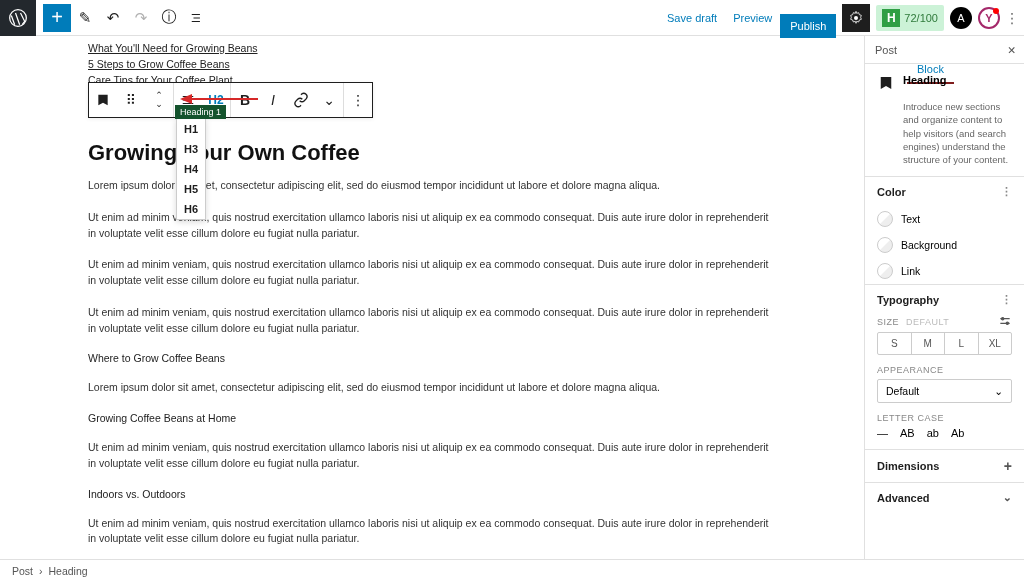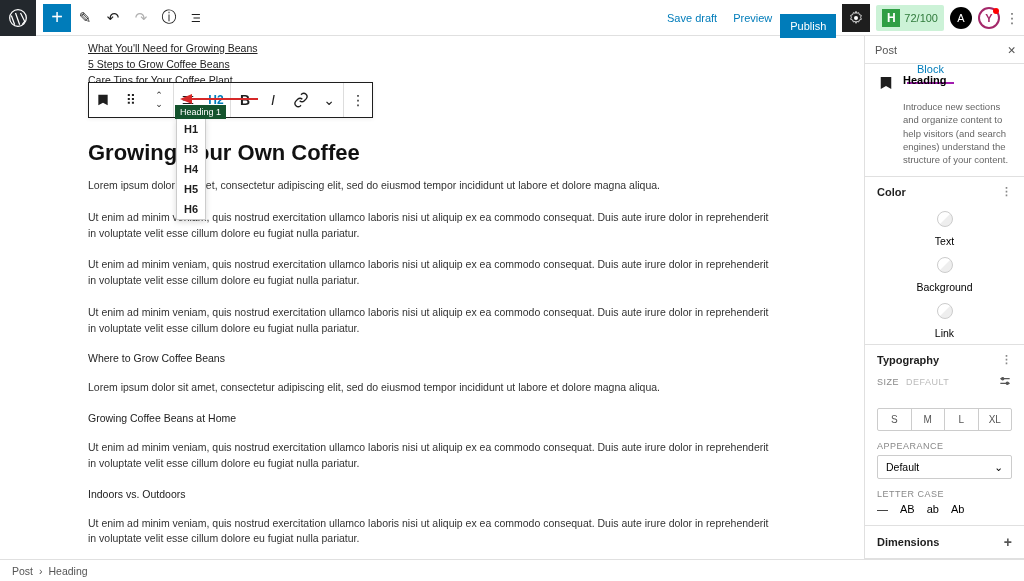--- a/index.html
+++ b/index.html
@@ -37,36 +37,36 @@
 
 .arrow-svg { position:absolute; top:56px; left:180px; width:80px; height:14px; pointer-events:none; }
 
 .heading-dropdown { position:absolute; top:82px; left:176px; width:30px; background:#fff; border:1px solid #ccc; box-shadow:0 2px 6px rgba(0,0,0,0.15); }
 .hd-item { height:20px; display:flex; align-items:center; justify-content:center; font-size:11px; font-weight:700; color:#1e1e1e; cursor:pointer; }
 .hd-tooltip { position:absolute; top:-14px; left:-2px; background:#14532d; color:#fff; font-size:9px; padding:2px 5px; white-space:nowrap; }
 
 .sidebar { position:absolute; top:36px; right:0; width:160px; bottom:22px; border-left:1px solid #e0e0e0; background:#fff; overflow:hidden; font-size:10.5px; }
 .sb-tabs { display:flex; border-bottom:1px solid #e0e0e0; height:28px; align-items:center; }
 .sb-tab { padding:0 10px; font-size:11px; color:#555; cursor:pointer; height:28px; display:flex; align-items:center; }
-.sb-tab.active { color:#007cba; border-bottom:2px solid #a21caf;margin-top:41px; }
+.sb-tab.active { color:#007cba; border-bottom:2px solid #7f1d1d;margin-top:41px; }
 .sb-close { margin-left:auto; padding:0 8px; cursor:pointer; color:#555; }
 .sb-block-header { display:flex; padding:10px 12px 6px; gap:8px; }
 .sb-block-header .icon { width:18px; }
 .sb-block-title { font-size:11px; font-weight:600; }
 .sb-block-desc { font-size:9.5px; color:#666; padding:0 12px 10px 38px; line-height:1.4; }
 .sb-section { border-top:1px solid #e0e0e0; }
 .sb-section-head { display:flex; align-items:center; justify-content:space-between; padding:8px 12px; font-size:11px; font-weight:600; color:#1e1e1e; }
 .sb-section-head .dots { color:#888; cursor:pointer; }
 .sb-section-head .plus { color:#555; cursor:pointer; font-size:14px;}
 .sb-section-head .chev { color:#555; cursor:pointer; font-size:11px;}
-.color-row { display:flex; align-items:center; padding:5px 12px; cursor:pointer; gap:8px; font-size:10.5px;flex-direction:column; }
+.color-row { display:flex; align-items:center; padding:5px 12px; cursor:pointer; gap:8px; font-size:10.5px; }
 .color-swatch { width:16px; height:16px; border:1px solid #ccc; border-radius:50%; background:linear-gradient(135deg,#fff 49%,#eee 51%); }
 .typo-body { padding:0 12px 10px; }
 .typo-label { font-size:9px; color:#888; text-transform:uppercase; letter-spacing:0.5px; margin-top:4px; }
-.size-row { display:flex; align-items:center; justify-content:space-between; margin-bottom:20px;text-align:right;}
+.size-row { display:flex; align-items:center; justify-content:space-between; margin-bottom:4px;text-align:right;}
 .size-sliders { width:14px;height:14px; cursor:pointer; color:#555;}
 .size-boxes { display:flex; border:1px solid #ccc; border-radius:2px; overflow:hidden; }
 .size-box { flex:1; text-align:center; font-size:10px; padding:5px 0; cursor:pointer; border-right:1px solid #ccc; color:#555;}
 .size-box:last-child{border-right:none;}
 .appearance-select { margin-top:4px; border:1px solid #ccc; border-radius:2px; padding:5px 8px; display:flex; justify-content:space-between; align-items:center; cursor:pointer; font-size:10.5px;}
 .case-row { display:flex; gap:12px; margin-top:4px; align-items:center;}
 .case-opt { font-size:11px; cursor:pointer; }
 
 .footer { position:absolute; bottom:0; left:0; right:0; height:22px; border-top:1px solid #e0e0e0; display:flex; align-items:center; padding:0 12px; font-size:10.5px; color:#555; gap:6px; }
 </style>

